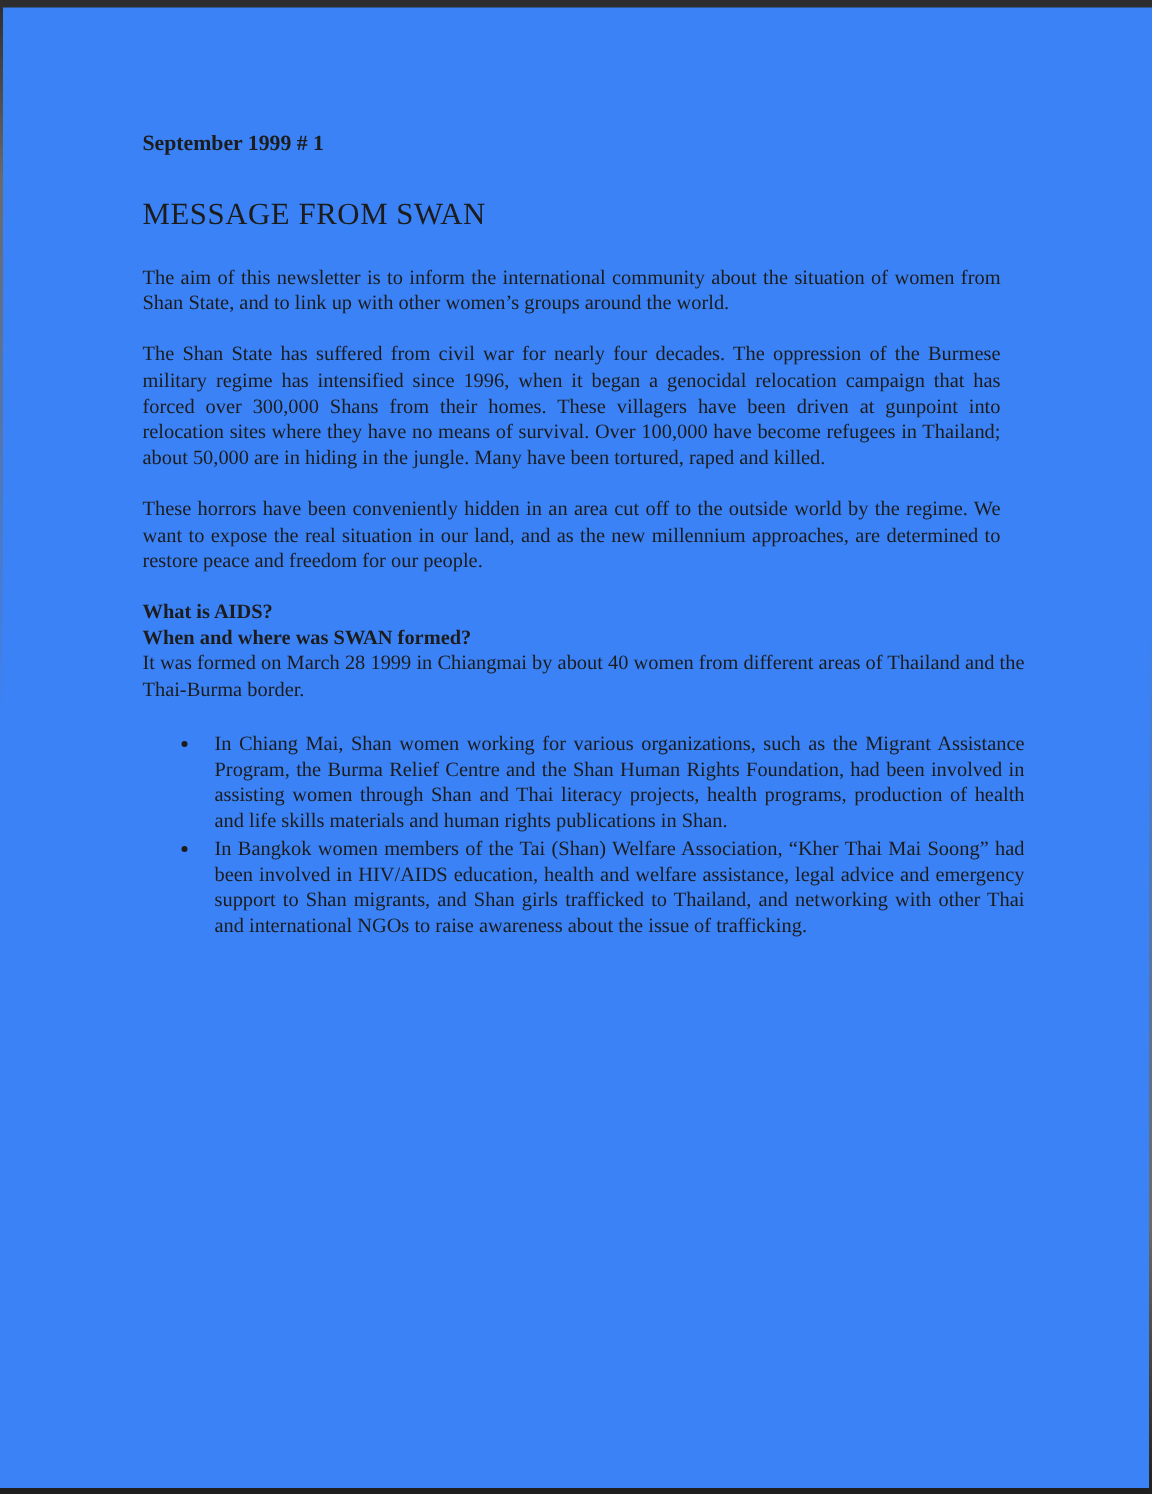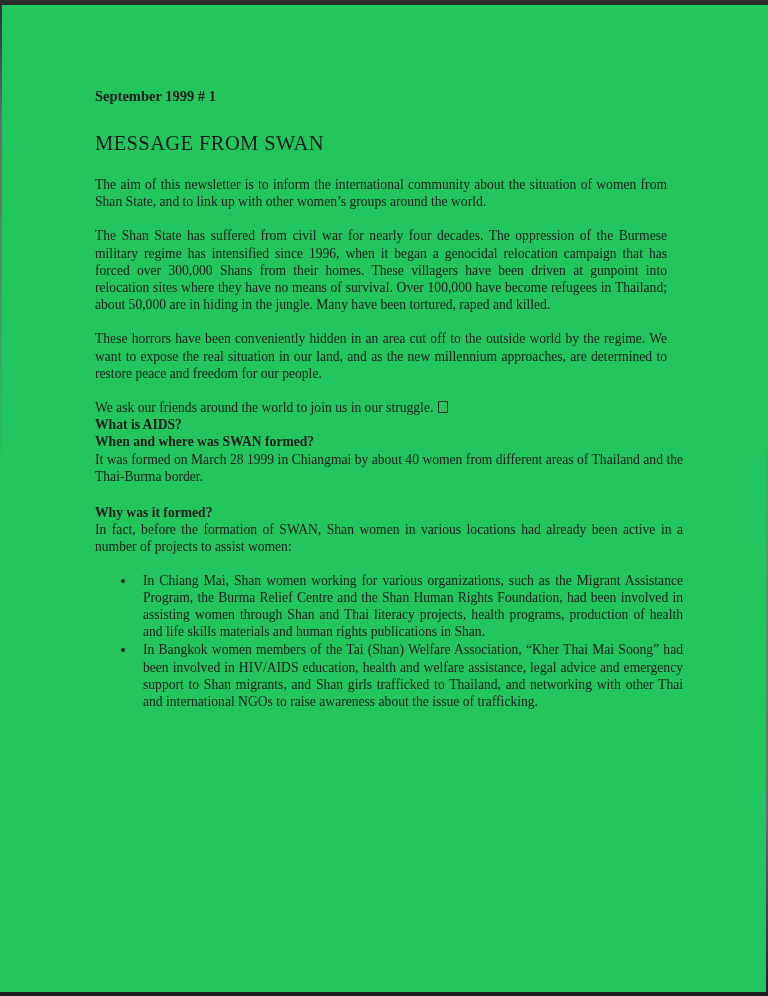--- a/index.html
+++ b/index.html
@@ -5,21 +5,21 @@
   html, body { margin: 0; padding: 0; }
   body {
     width: 768px;
     height: 996px;
     background: #ffffff;
     position: relative;
     font-family: "Liberation Serif", "DejaVu Serif", serif;
     color: #1c1c1c;
     overflow: hidden;
   }
-  .page { position: absolute; inset: 0; background: #22c55e; }
+  .page { position: absolute; inset: 0; background: #3b82f6; }
 
   
   .edge-top    { position: absolute; top: 0; left: 0; right: 0; height: 5px; background: #2d2d2d; }
   .edge-bottom { position: absolute; bottom: 0; left: 0; right: 0; height: 4px; background: #1f1f1f; }
   .edge-left   { position: absolute; left: 0; top: 0; bottom: 0; width: 2px;
                  background: linear-gradient(to bottom, #2d2d2d 0%, #6a6a6a 12%, rgba(255,255,255,0) 48%); }
   .edge-right  { position: absolute; right: 0; top: 0; bottom: 0; width: 2px;
                  background: linear-gradient(to bottom, rgba(255,255,255,0) 42%, #6a6a6a 82%, #1f1f1f 100%); }
 
   .content {
@@ -109,36 +109,31 @@
   <div class="content">
 
     <p class="issue-line">September 1999 # 1</p>
 
     <h1 class="page-title">MESSAGE FROM SWAN</h1>
 
     <p class="body-par">The aim of this newsletter is to inform the international community about the situation of women from Shan State, and to link up with other women’s groups around the world.</p>
     <p class="body-par">The Shan State has suffered from civil war for nearly four decades. The oppression of the Burmese military regime has intensified since 1996, when it began a genocidal relocation campaign that has forced over 300,000 Shans from their homes. These villagers have been driven at gunpoint into relocation sites where they have no means of survival. Over 100,000 have become refugees in Thailand; about 50,000 are in hiding in the jungle. Many have been tortured, raped and killed.</p>
     <p class="body-par">These horrors have been conveniently hidden in an area cut off to the outside world by the regime. We want to expose the real situation in our land, and as the new millennium approaches, are determined to restore peace and freedom for our people.</p>
 
-    <p class="closing-line"><span>We ask our friends around the world to join us in our struggle.</span><span class="end-square"></span></p>
 
 
     <div>
       <p class="question">What is AIDS?</p>
     </div>
 
     <div>
       <p class="question">When and where was SWAN formed?</p>
       <p class="body-par answer">It was formed on March 28 1999 in Chiangmai  by about 40 women from different areas of Thailand and the Thai-Burma border.</p>
     </div>
 
-    <div>
-      <p class="question">Why was it formed?</p>
-      <p class="body-par answer last">In fact, before the formation of SWAN, Shan women in various locations had already been active in a number of projects to assist women:</p>
-    </div>
 
     <ul class="bullet-list">
       <li class="bullet-item">
         <span class="bullet-dot"></span>
         <span>In Chiang Mai, Shan women working for various organizations, such  as the Migrant Assistance Program, the Burma Relief Centre and the Shan Human Rights Foundation, had been involved in assisting women through Shan and Thai literacy projects, health programs, production of health and life skills materials and human rights publications in Shan.</span>
       </li>
       <li class="bullet-item">
         <span class="bullet-dot"></span>
         <span>In Bangkok women members of the Tai (Shan) Welfare Association, “Kher Thai Mai Soong” had been involved in HIV/AIDS education, health and welfare assistance, legal advice and emergency support to Shan migrants, and Shan girls trafficked to Thailand, and networking with other Thai and international NGOs to raise awareness about the issue of trafficking.</span>
       </li>

